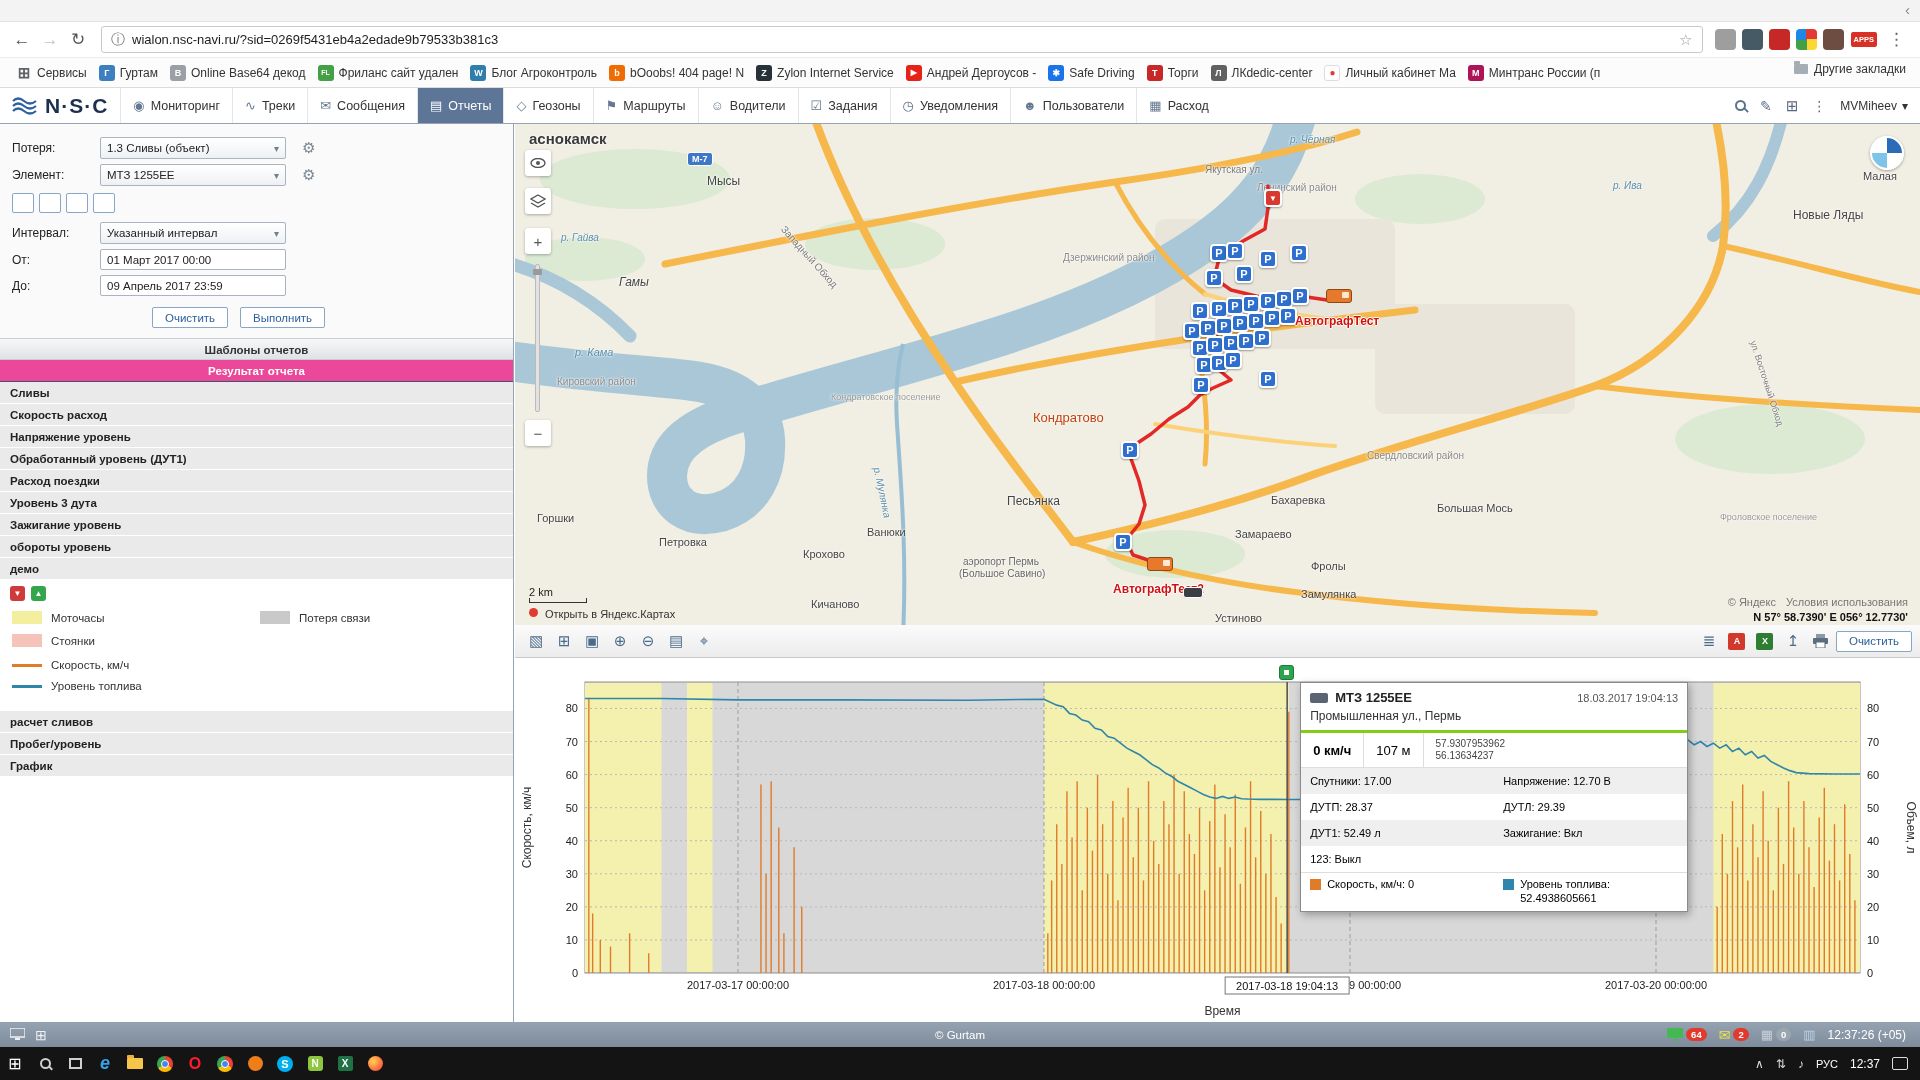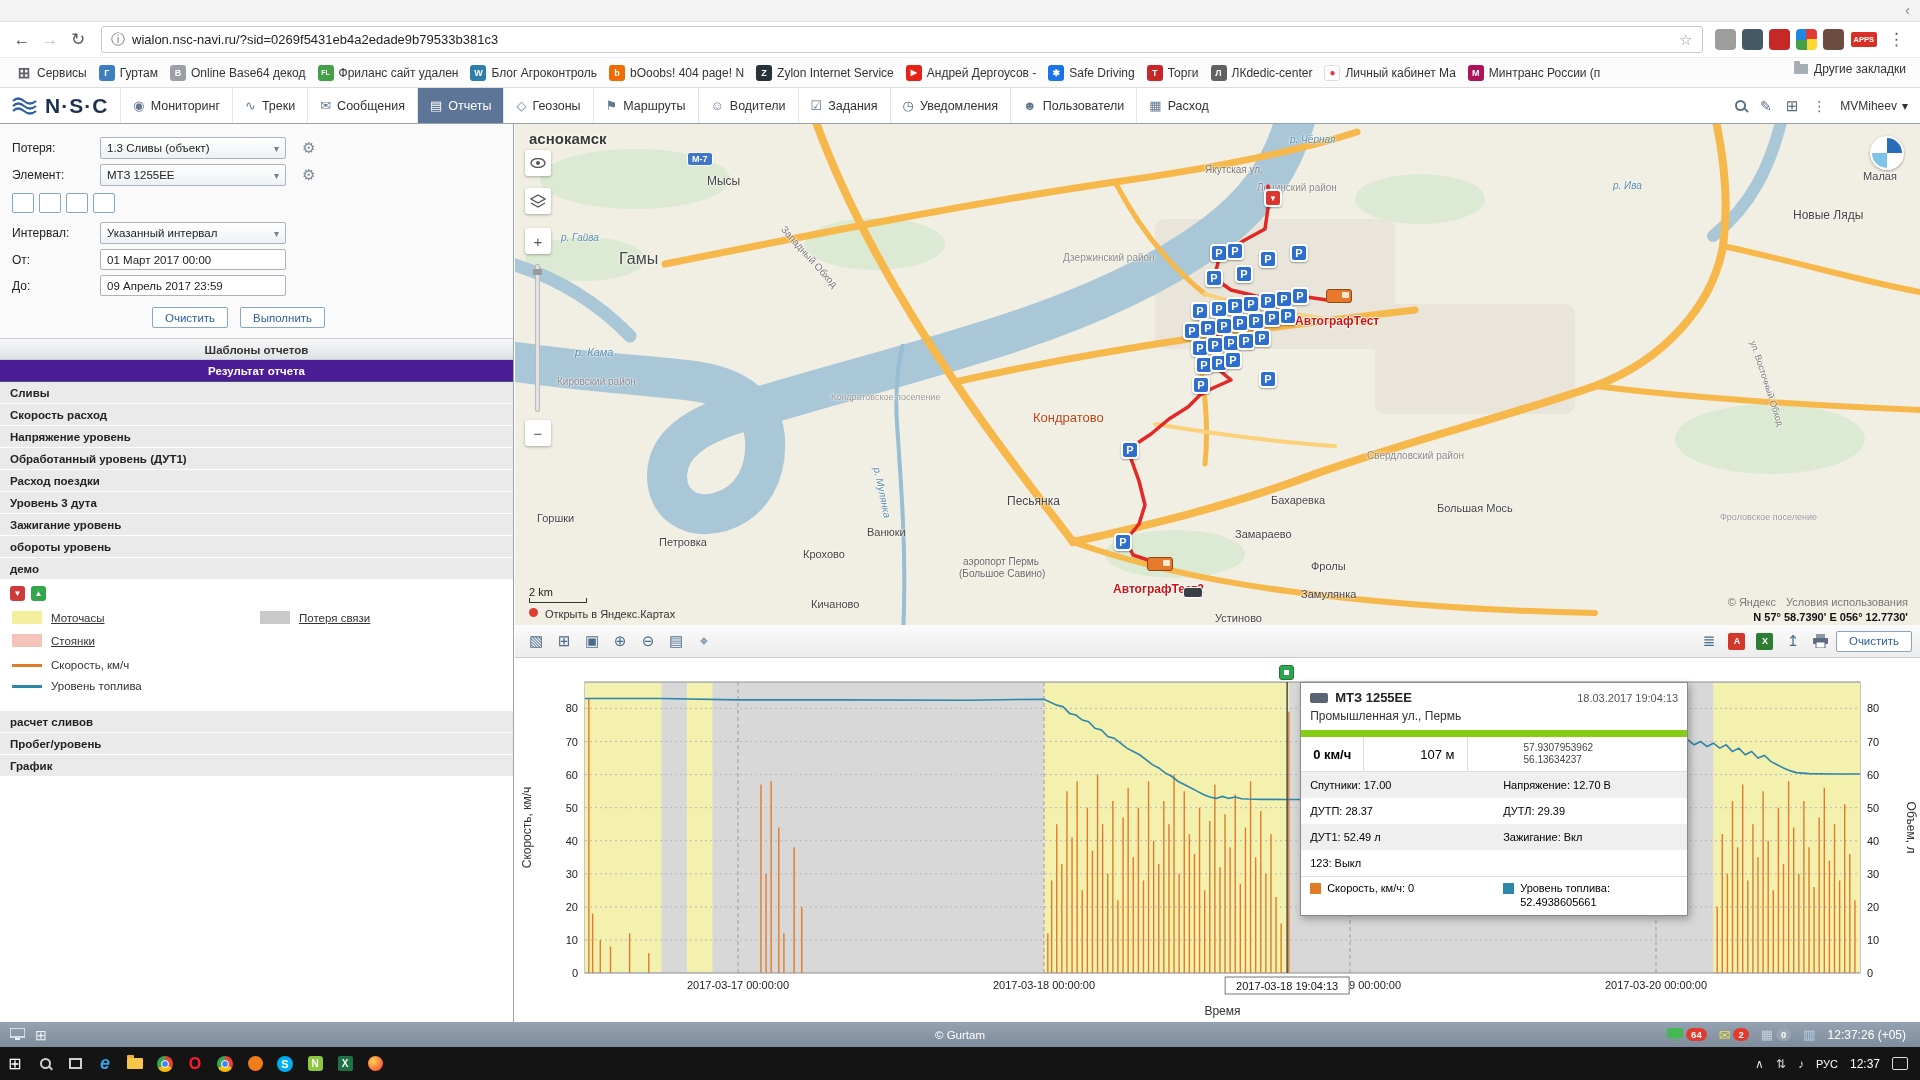--- a/index.html
+++ b/index.html
@@ -49,28 +49,28 @@
   .sel { width:186px; height:22px; border:1px solid #a9b4c0; border-radius:2px; background:linear-gradient(#fff,#eef1f4); display:flex; align-items:center; justify-content:space-between; padding:0 6px; font-size:11.5px; color:#222; }
   .selcaret { color:#76808c; font-size:10px; }
   .wrench { margin-left:16px; color:#7c8894; font-size:15px; }
   .qrow { display:flex; gap:5px; padding:2px 12px 4px; }
   .qbtn { height:20px; padding:0 10px; font-size:11px; color:#2d5f9b; background:#fff; border:1px solid #88a6c6; border-radius:2px; }
   .inp { width:186px; height:21px; border:1px solid #a9b4c0; border-radius:2px; font-size:11.5px; padding:0 6px; color:#222; background:#fff; font-family:"Liberation Sans",sans-serif; }
   .btnrow { display:flex; gap:12px; padding:6px 12px 6px; margin-left:140px; }
   .abtn { height:21px; padding:0 12px; font-size:11.5px; color:#2d5f9b; background:#fff; border:1px solid #88a6c6; border-radius:2px; }
   .sec-h { height:22px; line-height:22px; text-align:center; font-size:11.5px; font-weight:bold; }
   .sec-h.light { background:linear-gradient(#f8f8f8,#dfe2e6); color:#333; border-top:1px solid #c6cdd4; border-bottom:1px solid #c6cdd4; }
-  .sec-h.dark { background:#4c1d95; color:#fff; border-bottom:1px solid #3e5377; }
+  .sec-h.dark { background:#ec4899; color:#fff; border-bottom:1px solid #3e5377; }
   .srow { height:22px; line-height:22px; padding:0 10px; font-size:11.5px; font-weight:bold; color:#222; background:#eaeaea; border-bottom:1px solid #fff; }
   .mark-row { display:flex; gap:6px; padding:6px 10px; background:#fff; }
   .mk { width:15px; height:15px; border-radius:3px; display:flex; align-items:center; justify-content:center; color:#fff; font-size:8px; }
   .mk.red { background:#cf3b3b; } .mk.green { background:#33a64c; }
   .legend { padding:4px 12px 10px; background:#fff; font-size:11.5px; color:#333; }
   .lg-grid { display:grid; grid-template-columns:248px 1fr; row-gap:10px; margin-bottom:12px; }
-  .lg-item { display:flex; align-items:center; gap:9px;text-decoration:underline; }
+  .lg-item { display:flex; align-items:center; gap:9px; }
   .swatch { width:30px; height:13px; display:inline-block; flex:none; }
   .line-sw { width:30px; height:3px; display:inline-block; flex:none; }
   .lg-line-row { display:flex; align-items:center; gap:9px; margin:9px 0; }
 
   
   #map { position:absolute; left:515px; top:124px; width:1405px; height:501px; background:#f1eee3; overflow:hidden; }
   #map-base, #track-svg { position:absolute; left:0; top:0; }
   .map-label { position:absolute; white-space:nowrap; text-shadow:0 0 2px #fff,0 0 3px #fff; transform-origin:left center; }
   .map-label.it { font-style:italic; }
   .road-badge { position:absolute; background:#3f77c8; color:#fff; font-size:9px; font-weight:bold; padding:1px 4px; border-radius:3px; border:1px solid #fff; }
@@ -102,21 +102,21 @@
   .chip.pdf { background:#d3382c; } .chip.xls { background:#2e7d32; }
   #chart-svg { position:absolute; left:0; top:33px; }
   #chart-marker-ico { position:absolute; width:15px; height:15px; background:#2ea44f; border:1px solid #1d7a37; border-radius:3px; z-index:4; }
   #chart-marker-ico::after { content:""; position:absolute; left:4px; top:4px; width:5px; height:5px; background:#fff; }
   #tooltip { position:absolute; width:388px; background:#fff; border:1px solid #8a8a8a; box-shadow:2px 3px 8px rgba(0,0,0,.3); font-size:11px; z-index:5; }
   .tt-head { display:flex; align-items:center; gap:7px; padding:7px 9px 4px; }
   .tt-truckico { width:18px; height:10px; background:#5a6472; border-radius:2px; flex:none; }
   .tt-unit { font-size:13px; font-weight:bold; color:#222; }
   .tt-date { margin-left:auto; color:#555; font-size:11px; }
   .tt-addr { padding:0 9px 7px; color:#333; font-size:12px; }
-  .tt-stats { display:flex; border-top:7px solid #84cc16; border-bottom:1px solid #ddd;gap:44px; }
+  .tt-stats { display:flex; border-top:3px solid #84cc16; border-bottom:1px solid #ddd; }
   .tt-stat { padding:5px 12px; border-right:1px solid #ddd; display:flex; align-items:center; }
   .tt-stat.speed { font-size:13px; font-weight:bold; }
   .tt-stat.alt { font-size:13px; }
   .tt-stat.coords { font-size:10px; color:#444; line-height:1.2; border-right:none; display:block; }
   .tt-row { display:flex; }
   #tt-rows .tt-row:nth-child(odd) { background:#efefef; }
   .tt-cell { flex:1; padding:7px 9px; }
   .tt-leg { display:flex; border-top:1px solid #ddd; }
   .tt-leg-item { flex:1; padding:5px 9px; display:flex; gap:6px; align-items:flex-start; line-height:1.25; }
   .lsq { width:11px; height:11px; margin-top:1px; flex:none; }
@@ -434,21 +434,21 @@
       <path d="M 680 214 C 690 258, 694 300, 690 340" fill="none" stroke="#f7b84b" stroke-width="5" stroke-linecap="round"></path>
       <path d="M 600 58 C 622 100, 652 140, 690 170" fill="none" stroke="#f7b84b" stroke-width="5" stroke-linecap="round"></path>
       <path d="M 1208 122 C 1290 140, 1350 158, 1405 168" fill="none" stroke="#f7b84b" stroke-width="6" stroke-linecap="round"></path>
       <path d="M 690 170 C 740 185, 800 195, 860 200" fill="none" stroke="#fbd27a" stroke-width="4" stroke-linecap="round"></path>
       <path d="M 640 300 C 700 310, 760 318, 820 322" fill="none" stroke="#fbd27a" stroke-width="4" stroke-linecap="round"></path>
     </svg>
 
     <div id="map-labels" style="position:absolute;inset:0">
         <div class="map-label" style="left: 14px; top: 6px; font-size: 15px; color: rgb(58, 58, 58); font-weight: bold;">аснокамск</div>
         <div class="map-label" style="left: 192px; top: 50px; font-size: 12px; color: rgb(68, 68, 68);">Мысы</div>
-        <div class="map-label" style="left: 104px; top: 126px; font-size: 16px; color: rgb(68, 68, 68);">Гамы</div>
+        <div class="map-label" style="left: 104px; top: 151px; font-size: 12px; color: rgb(68, 68, 68); font-style: italic;">Гамы</div>
         <div class="map-label" style="left: 1278px; top: 84px; font-size: 12px; color: rgb(68, 68, 68);">Новые Ляды</div>
         <div class="map-label" style="left: 1348px; top: 46px; font-size: 11px; color: rgb(68, 68, 68);">Малая</div>
         <div class="map-label" style="left: 690px; top: 40px; font-size: 10px; color: rgb(122, 122, 122);">Якутская ул.</div>
         <div class="map-label" style="left: 742px; top: 58px; font-size: 10px; color: rgb(138, 138, 138);">Ленинский район</div>
         <div class="map-label" style="left: 548px; top: 128px; font-size: 10px; color: rgb(138, 138, 138);">Дзержинский район</div>
         <div class="map-label" style="left: 268px; top: 98px; font-size: 10px; color: rgb(122, 122, 122); transform: rotate(48deg);">Западный Обход</div>
         <div class="map-label" style="left: 42px; top: 252px; font-size: 10px; color: rgb(138, 138, 138);">Кировский район</div>
         <div class="map-label it" style="left: 60px; top: 222px; font-size: 11px; color: rgb(90, 143, 174);">р. Кама</div>
         <div class="map-label it" style="left: 46px; top: 108px; font-size: 10px; color: rgb(90, 143, 174);">р. Гайва</div>
         <div class="map-label it" style="left: 775px; top: 10px; font-size: 10px; color: rgb(90, 143, 174);">р. Чёрная</div>

